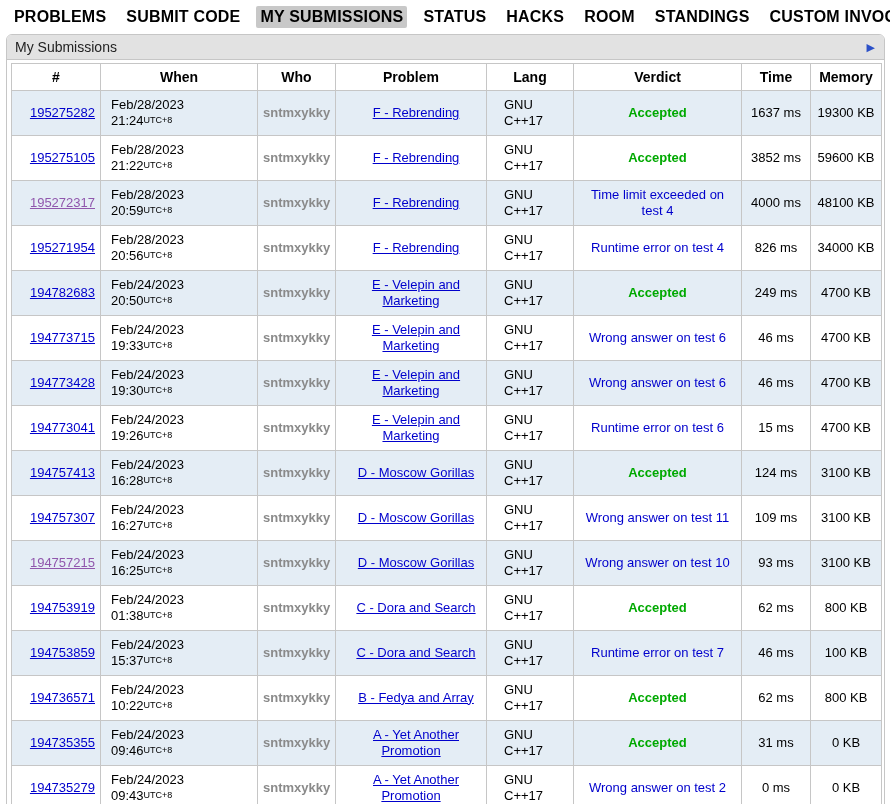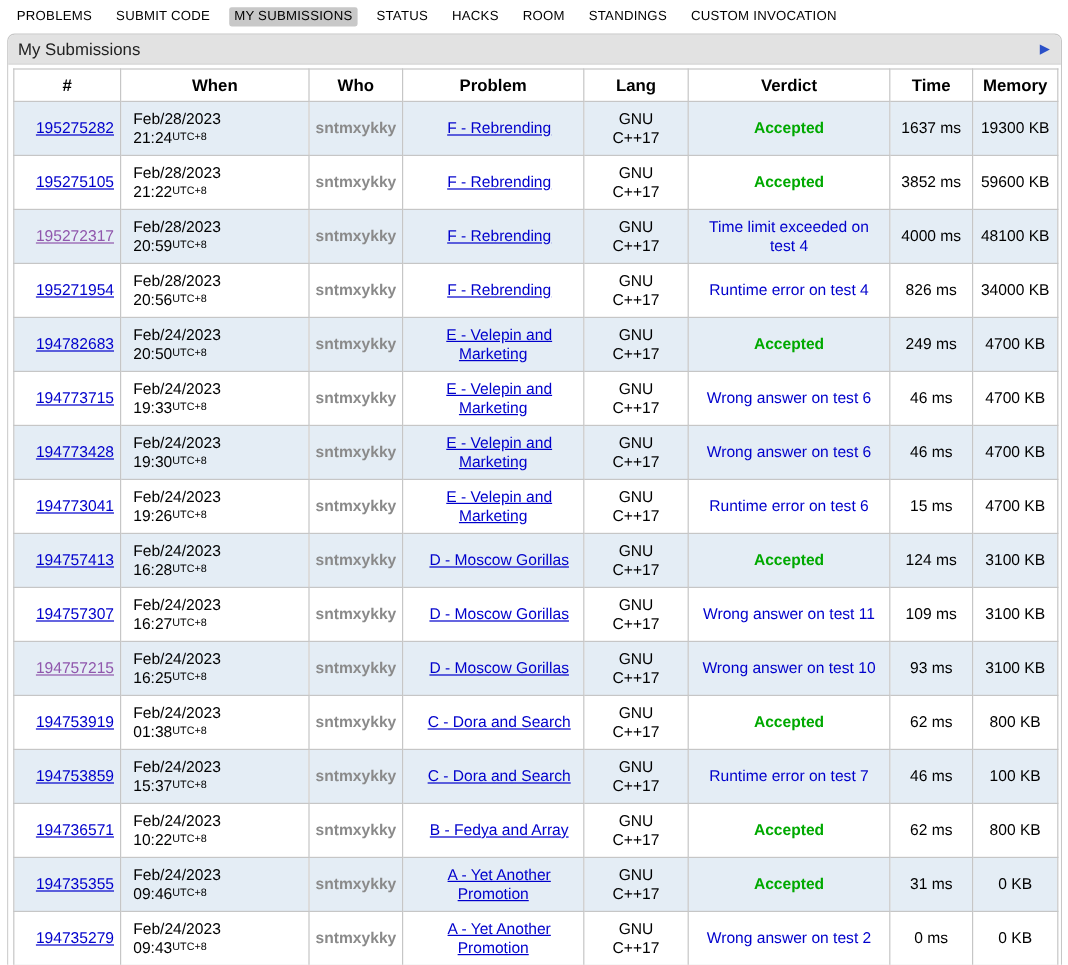--- a/index.html
+++ b/index.html
@@ -5,21 +5,21 @@
   * { margin:0; padding:0; box-sizing:border-box; }
   html,body { background:#fff; }
   body {
     width:890px; height:804px; overflow:hidden;
     font-family:"Liberation Sans", sans-serif;
     color:#000;
   }
   
   .top-nav { display:flex; align-items:center; gap:12px; padding:6px 0 5px 10px; }
   .nav-item {
-    font-size:11px; font-weight:normal; letter-spacing:.2px;
+    font-size:16px; font-weight:bold; letter-spacing:.2px;
     color:#000; text-decoration:none; padding:2px 4px; cursor:pointer; white-space:nowrap;
   }
   .nav-item.active { background:var(--nav_active_bg,#c8c8c8); border-radius:2px; }
   
   .panel { margin:1px 5px 0 6px; border:1px solid var(--table_border,#c6c6c6); border-radius:6px 6px 0 0; }
   .panel-header {
     background:var(--panel_header_bg,#e2e2e2); border-radius:5px 5px 0 0;
     border-bottom:1px solid var(--table_border,#c6c6c6);
     padding:4px 9px 4px 8px; display:flex; justify-content:space-between; align-items:center;
   }
@@ -33,21 +33,21 @@
   td { height:45px; padding:2px 5px; text-align:center; vertical-align:middle; line-height:1.25; }
   tr.shaded td { background:var(--row_stripe,#e4edf5); }
   td.col-id { text-align:right; padding-left:9px; }
   td.col-when { text-align:left; padding-left:10px; }
   .when-date, .when-time { display:block; }
   .tz { font-size:9px; position:relative; top:-2px; }
   a.id-link { color:var(--link,#0000cc); text-decoration:underline; cursor:pointer; }
   a.id-link.visited { color:var(--visited_link,#9057ad);margin-top:46px; }
   a.problem-link { color:var(--link,#0000cc); text-decoration:underline; cursor:pointer;padding-left:10px; }
   a.who-link { color:var(--username_gray,#8a8a8a); font-weight:bold; text-decoration:none; cursor:pointer; }
-  .lang-wrap { display:inline-block; max-width:52px; text-align:center; }
+  .lang-wrap { display:inline-block; max-width:52px; text-align:left; }
   .verdict { display:inline-block; }
   .verdict.rejected { color:var(--verdict_fail,#0000cc); }
   .verdict.accepted { color:var(--accepted,#00a900); font-weight:bold; }
 </style>
 </head>
 <body>
 
 <nav class="top-nav">
     <a class="nav-item">PROBLEMS</a>
     <a class="nav-item">SUBMIT CODE</a>

